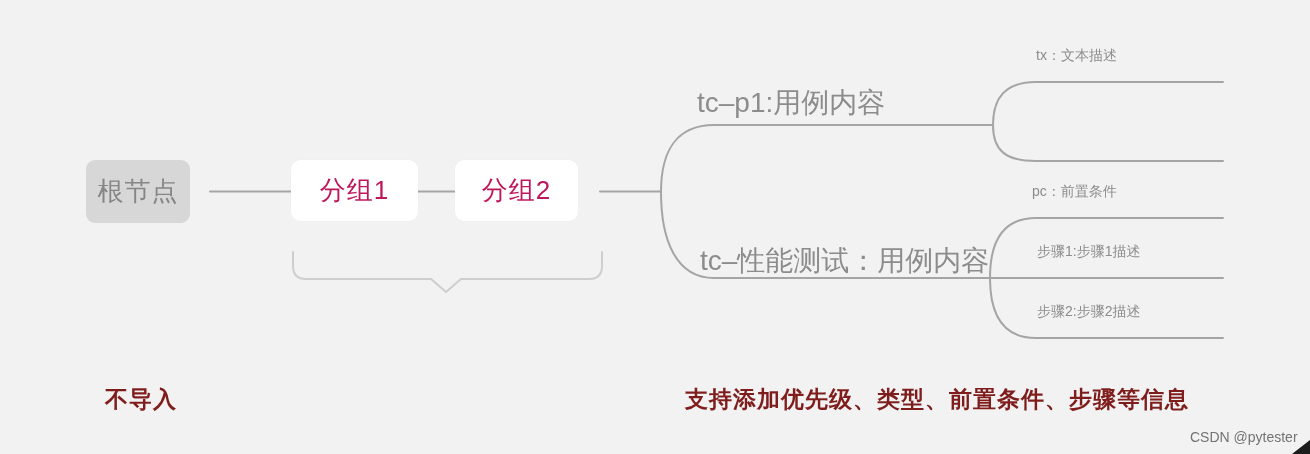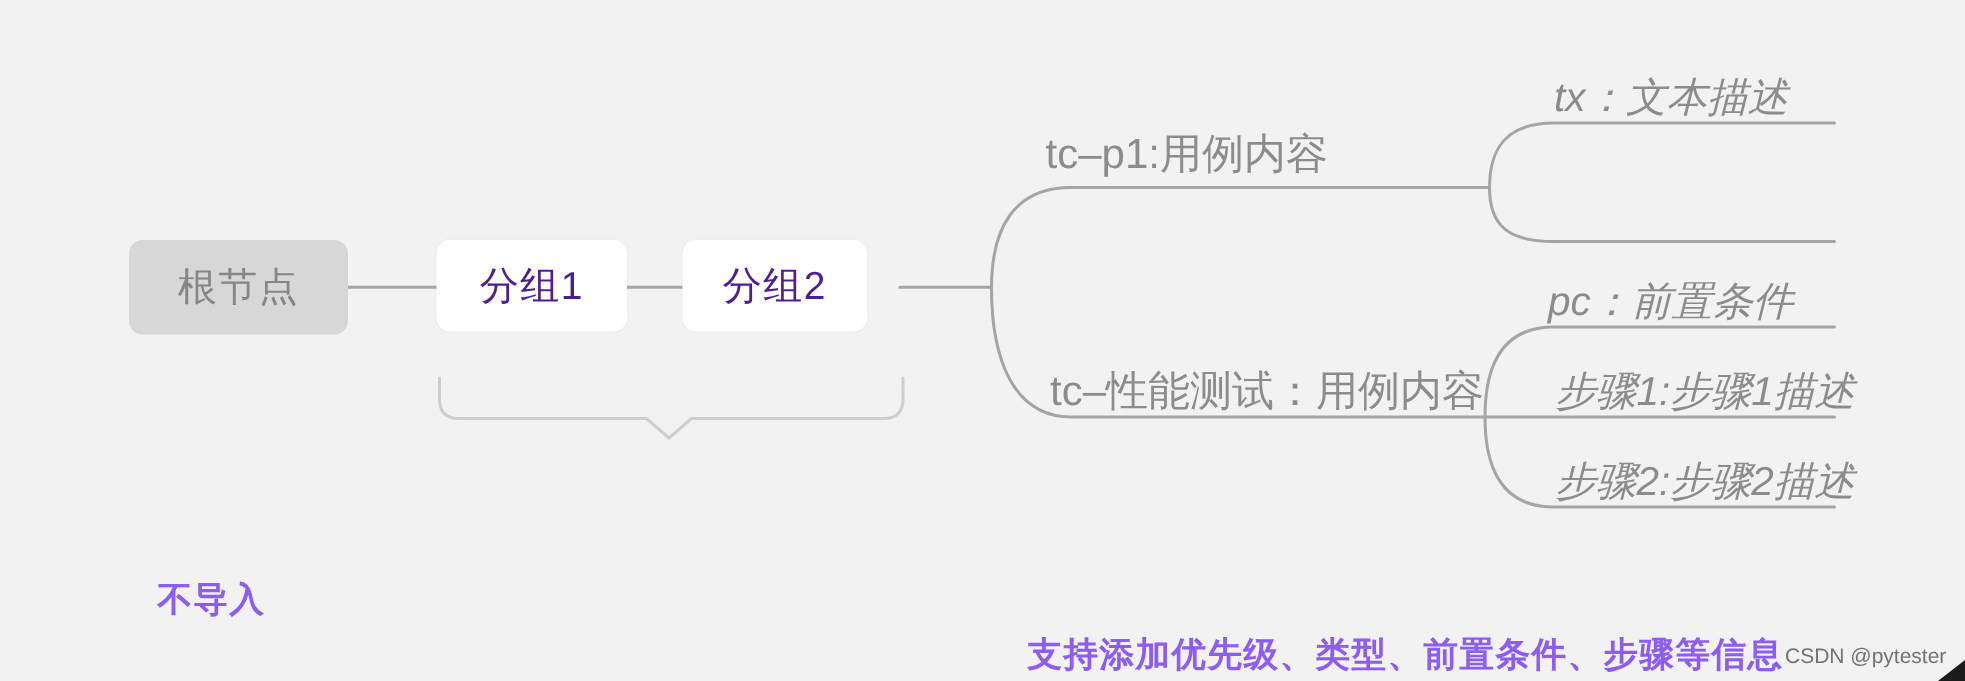--- a/index.html
+++ b/index.html
@@ -10,60 +10,60 @@
     overflow:hidden;
   }
   .canvas{position:relative;width:1310px;height:454px;}
   svg.lines{position:absolute;left:0;top:0;width:1310px;height:454px;}
 
   .node{
     position:absolute;
     display:flex;align-items:center;justify-content:center;
     border-radius:9px;
     font-size:26px;
-    color:#4c1d95;
+    color:#be185d;
     letter-spacing:1px;
   }
   .node.root{
-    left:86px;top:160px;width:146px;height:63px;
+    left:86px;top:160px;width:104px;height:63px;
     background:#d7d7d7;color:#868686;
   }
   .node.group1{
     left:291px;top:160px;width:127px;height:61px;
     background:#ffffff;box-shadow:0 0 2px rgba(0,0,0,0.04);
   }
   .node.group2{
     left:455px;top:160px;width:123px;height:61px;
     background:#ffffff;box-shadow:0 0 2px rgba(0,0,0,0.04);
   }
 
   .topic{
     position:absolute;
     color:#8c8c8c;
     white-space:nowrap;
   }
   .topic.branch{font-size:28px;}
-  .topic.leaf{font-size:27px;font-style:italic;}
+  .topic.leaf{font-size:14px;}
 
   .branch1-label{left:697px;top:84px;}
   .branch2-label{left:700px;top:242px;}
   .leaf-tx{left:1036px;top:47px;}
   .leaf-owner{left:1036px;top:126px;}
   .leaf-pc{left:1032px;top:183px;}
   .leaf-step1{left:1037px;top:243px;}
   .leaf-step2{left:1037px;top:303px;}
 
   .note{
     position:absolute;top:384px;
-    font-size:23px;font-weight:700;color:#8b5cf6;
+    font-size:23px;font-weight:700;color:#7f1d1d;
     white-space:nowrap;letter-spacing:1px;
   }
   .note.root-note{left:105px;}
   .note.groups-note{left:337px;}
-  .note.branches-note{left:685px;margin-top:37px;}
+  .note.branches-note{left:685px;}
 
   .watermark{
     position:absolute;left:1190px;top:429px;
     font-size:14px;color:#737373;white-space:nowrap;
   }
 </style>
 </head>
 <body>
 
 <div class="canvas">

